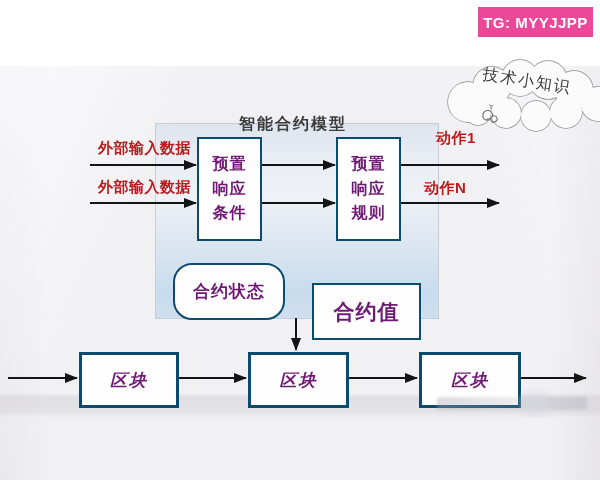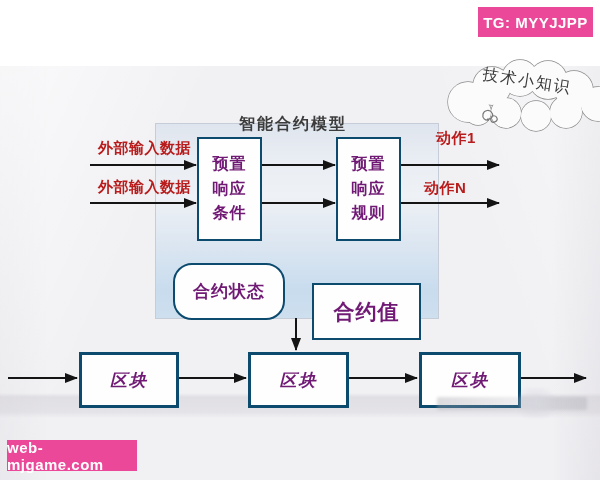--- a/index.html
+++ b/index.html
@@ -80,23 +80,20 @@
 <body>
 
 <div class="stage">
 
   <div class="top-band"></div>
   <div class="bg-shade"></div>
 
   <div class="badge tg">
     <span>TG: MYYJJPP</span>
   </div>
-  <div class="badge site">
-    <span>web-mjgame.com</span>
-  </div>
 
   <div class="page-title">智能合约模型</div>
 
   <svg class="cloud" width="175" height="92" viewBox="430 46 175 92">
     <g stroke="#8a8a8a" stroke-width="1.3" fill="#fbfbfc">
       <circle cx="468" cy="102" r="20"></circle>
         <circle cx="492" cy="86" r="19"></circle>
         <circle cx="520" cy="78" r="18"></circle>
       <circle cx="548" cy="80" r="19"></circle>
         <circle cx="574" cy="90" r="19"></circle>

